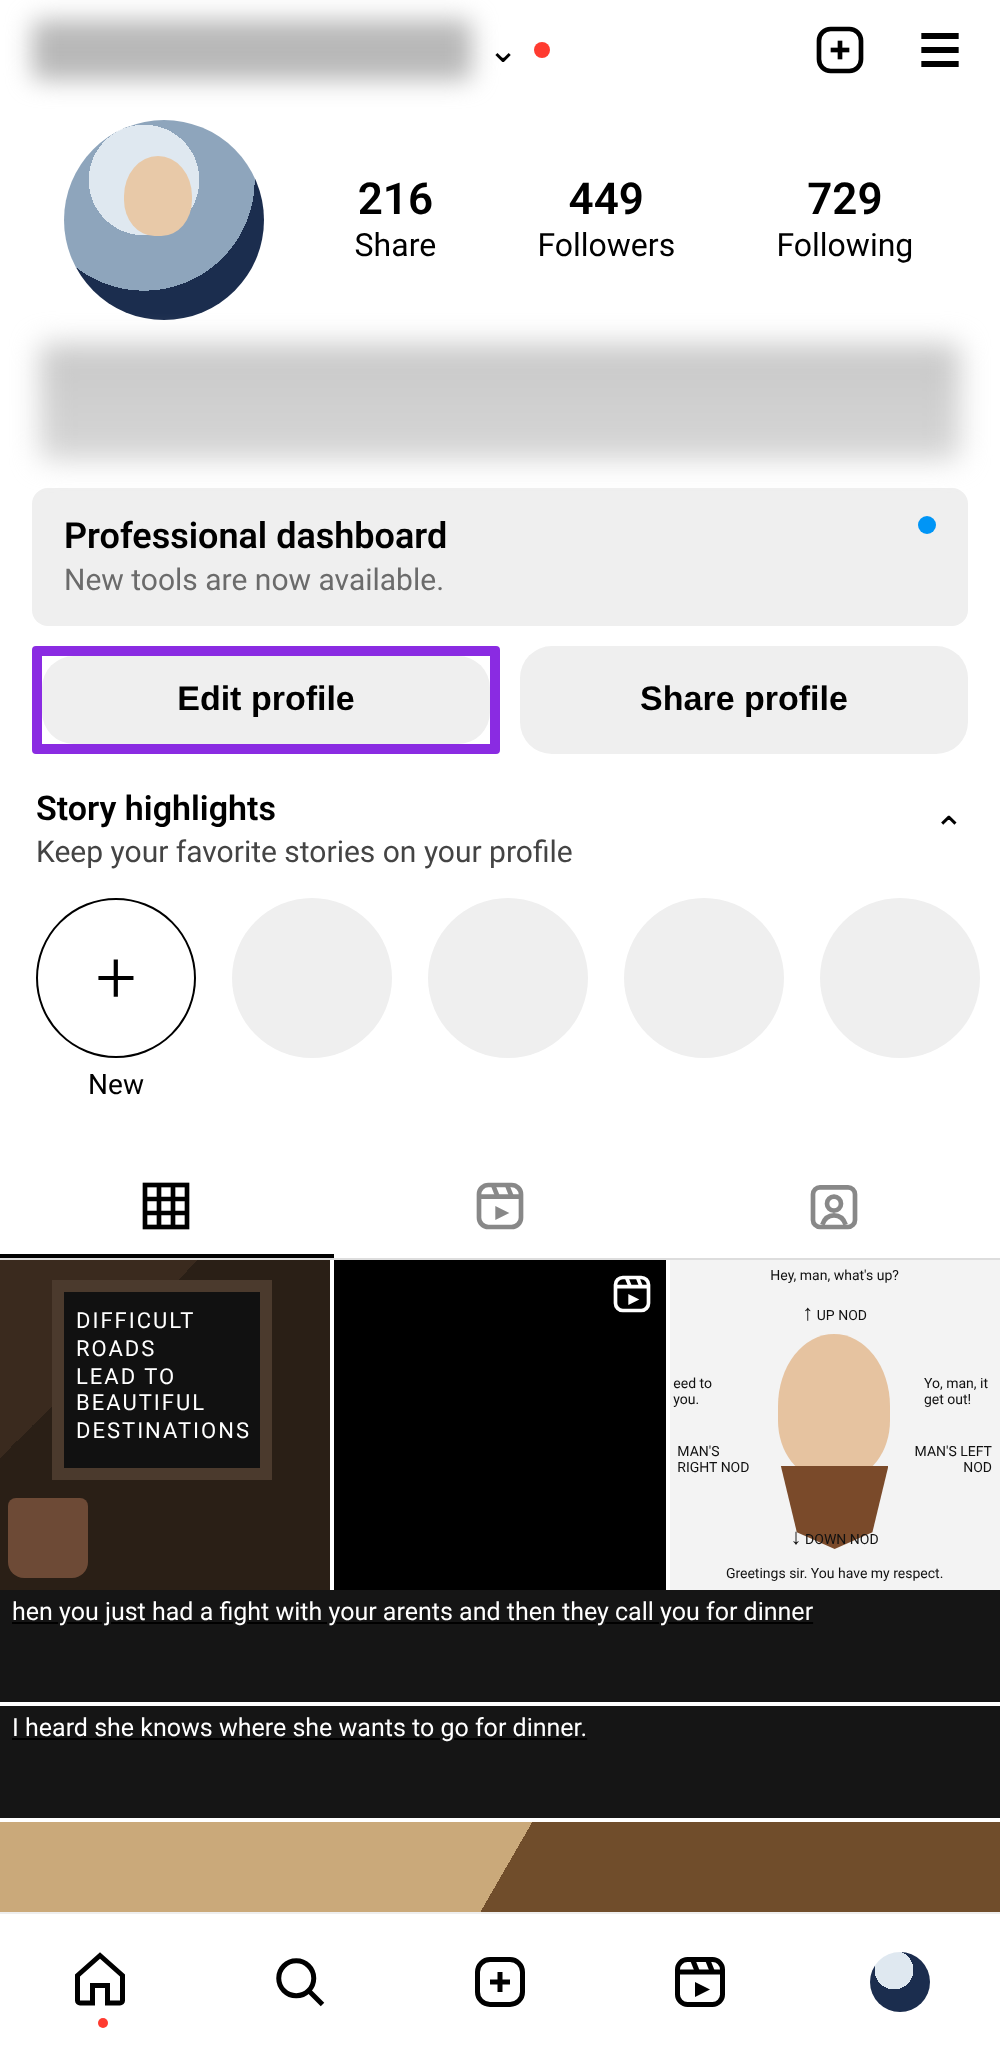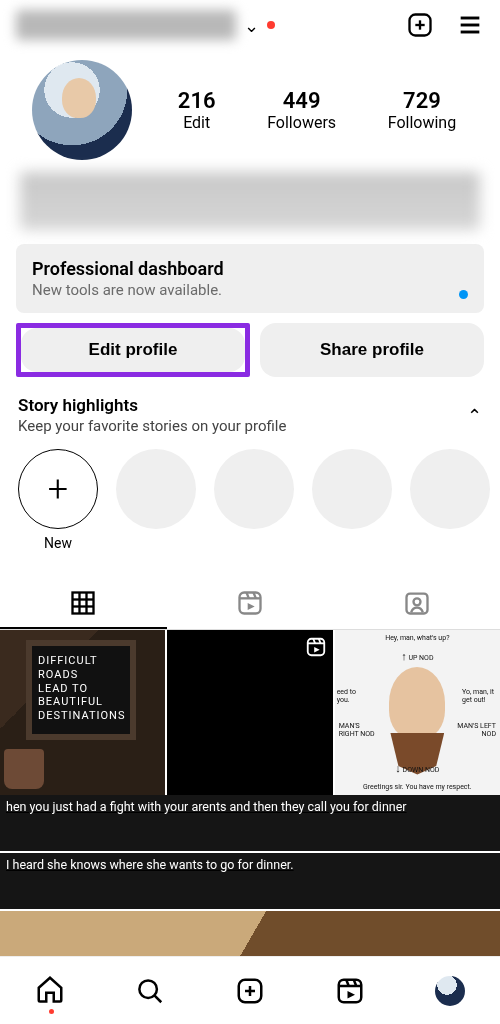--- a/index.html
+++ b/index.html
@@ -81,21 +81,21 @@
     border-radius: 4px;
   }
 
   
   .dash-card {
     margin: 10px 16px 10px 16px;
     background: #efefef;
     border-radius: 8px;
     padding: 14px 16px;
     display: flex;
-    align-items: flex-end;
+    align-items: flex-start;
     justify-content: space-between;
   }
   .dash-title { font-size: 18px; font-weight: 600; }
   .dash-sub { font-size: 15px; color: #6b6b6b; margin-top:2px;}
   .blue-dot { width: 9px; height: 9px; background: #0095f6; border-radius: 50%; }
 
   
   .btn-row {
     display: flex;
     gap: 10px;
@@ -230,21 +230,21 @@
       <line x1="4" y1="18" x2="20" y2="18"></line>
     </svg>
   </div>
 </div>
 
 <div class="profile-row">
   <div class="avatar-large"></div>
   <div class="stats">
     <div>
       <div class="stat-num">216</div>
-      <div class="stat-lbl">Edit</div>
+      <div class="stat-lbl">Share</div>
     </div>
     <div>
       <div class="stat-num">449</div>
       <div class="stat-lbl">Followers</div>
     </div>
     <div>
       <div class="stat-num">729</div>
       <div class="stat-lbl">Following</div>
     </div>
   </div>

